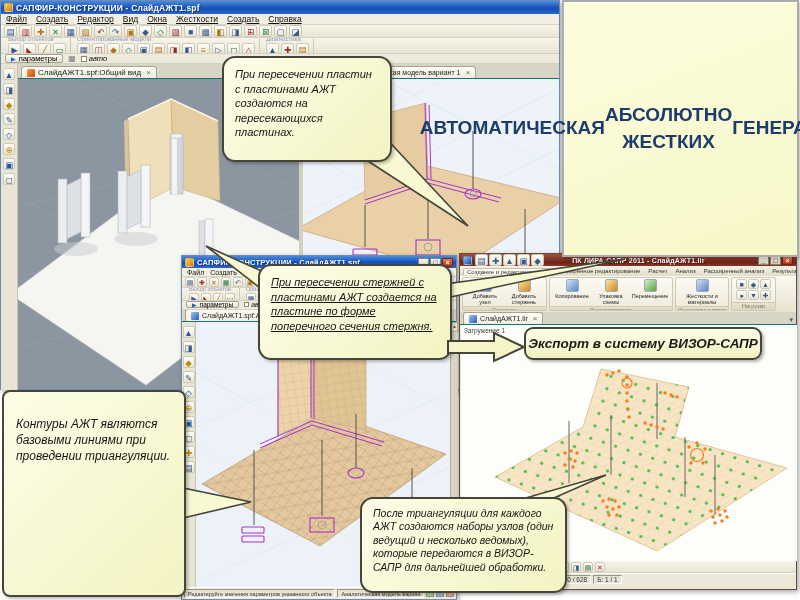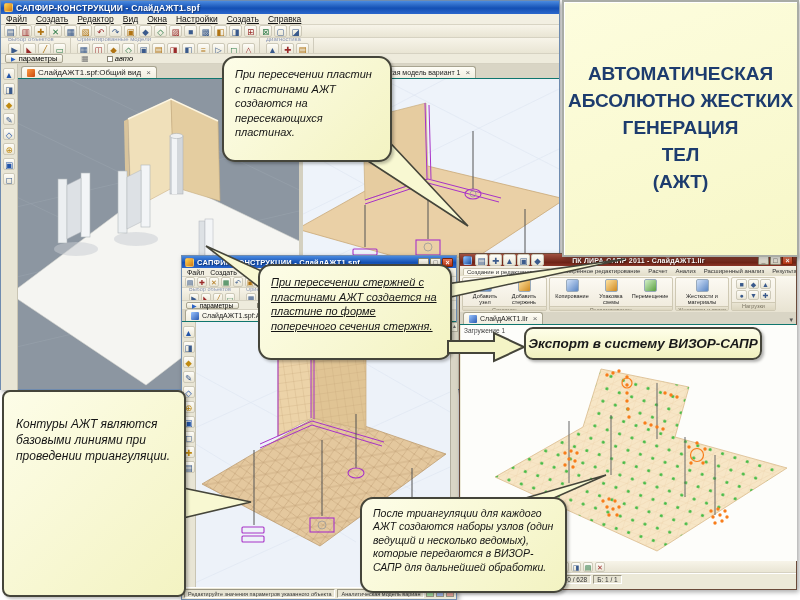--- a/index.html
+++ b/index.html
@@ -28,21 +28,21 @@
   .tbi { display:inline-block; width:13px; height:12px; font-size:8.5px; line-height:12px; text-align:center; color:#3a5a8c; background:linear-gradient(#fefdf8,#e9e5d4); border:1px solid #cdc9b8; border-radius:2px; flex:0 0 auto; }
   .tbrow .tbi:nth-child(3n) { color:#b07414; }
   .tbrow .tbi:nth-child(5n+2) { color:#9a2a2a; }
   .tbrow .tbi:nth-child(7n+4) { color:#2a7a46; }
   .small-ic .tbi { width:10px; height:10px; font-size:7px; line-height:9px; }
 
   .tbg { display:flex; flex-direction:column; padding:0 4px; border-right:1px solid #d0ccbc; }
   .tbgl { font-size:6px; color:#8a96b4; line-height:7px; overflow:hidden; white-space:nowrap; }
   .tbgi { display:flex; gap:2px; }
 
-  .paramrow { display:flex; align-items:flex-end; gap:18px; padding:0 4px; background:#eeebdc; border-bottom:1px solid #d6d2c2; font-size:7.5px; }
+  .paramrow { display:flex; align-items:flex-start; gap:5px; padding:0 4px; background:#eeebdc; border-bottom:1px solid #d6d2c2; font-size:7.5px; }
   .parambtn { display:inline-flex; align-items:center; gap:3px; border:1px solid #a8a490; background:linear-gradient(#fffef8,#e4e0ce); padding:0 5px; border-radius:2px; height:9px; }
   .parambtn .tri { color:#2a62c4; font-size:6px; }
   .smbtn { font-size:8px; color:#777; }
   .chkwrap { display:inline-flex; align-items:center; gap:2px;font-style:italic; }
   .chkbox { width:6px; height:6px; border:1px solid #8a8676; background:#fff; }
   .paramrow.tiny, .paramrow.tiny .parambtn { font-size:6.5px; }
 
   .rail { position:absolute; background:#e8e5d5; border-right:1px solid #c9c5b4; display:flex; flex-direction:column; align-items:center; gap:3px; padding:4px 0; }
   .rail .tbi { width:12px; height:12px; }
   .rail .tbi:nth-child(odd) { color:#2255aa; }
@@ -73,21 +73,21 @@
   .rbtn { display:flex; flex-direction:column; align-items:center; font-size:5.5px; line-height:1.1; width:36px; text-align:center; color:#222; }
   .rbtn .ric { width:13px; height:13px; border-radius:2px; margin-bottom:1px; background:linear-gradient(135deg,#cfe0f8,#5a86c4); border:1px solid #9ab; }
   .rbtn:nth-child(2n) .ric { background:linear-gradient(135deg,#ffe2a0,#d08a20); }
   .rbtn:nth-child(3n) .ric { background:linear-gradient(135deg,#d2f0c8,#5aa040); }
   .rglabel { font-size:5.5px; text-align:center; color:#7a7462; background:linear-gradient(#e9e4d2,#dcd6c0); border-top:1px solid #cfc9b4; line-height:7px; overflow:hidden; white-space:nowrap; }
   .icongrid { display:grid; grid-template-columns:repeat(3,11px); gap:1px; }
   .icongrid .tbi { width:11px; height:10px; font-size:7px; line-height:9px; }
   .loadlabel { position:absolute; font-size:6.5px; color:#444; }
 
   
-  .titlebox { position:absolute; left:562px; top:0; width:237px; height:257px; background:linear-gradient(160deg,#fdfdde 0%,#f7f7c8 100%); border:2px solid #a9aca6; box-shadow:inset 1px 1px 0 #ffffff,2px 2px 4px rgba(0,0,0,.25); display:flex; flex-direction:column; align-items:center; justify-content:center; text-align:center; z-index:9; }
+  .titlebox { position:absolute; left:562px; top:0; width:237px; height:257px; background:linear-gradient(160deg,#fdfdde 0%,#f7f7c8 100%); border:2px solid #a9aca6; box-shadow:inset 1px 1px 0 #ffffff,2px 2px 4px rgba(0,0,0,.25); display:flex; flex-direction:row; align-items:center; justify-content:center; text-align:center; z-index:9; }
   .titlebox .line { display:block; font-weight:bold; font-size:19px; line-height:1.42; color:#1d3c6e; }
 
   .callout { position:absolute; background:linear-gradient(135deg,#fdfde8,#f3f3c2); border:2px solid #45453a; border-radius:13px; padding:9px 11px; font-style:italic; font-size:11px; line-height:1.32; color:#151515; z-index:8; box-shadow:2px 2px 3px rgba(0,0,0,.25); }
   .tailsvg { position:absolute; z-index:7; overflow:visible; }
   .tailsvg polygon { fill:#f8f8d2; stroke:#45453a; stroke-width:1.6; }
 
   .exportbox { position:absolute; left:524px; top:327px; width:238px; height:33px; background:linear-gradient(180deg,#fefee8,#f1f1bf); border:2px solid #45453a; border-radius:9px; display:flex; align-items:center; justify-content:center; font-style:italic; font-weight:600; font-size:13.5px; color:#1a1a1a; z-index:8; box-shadow:2px 2px 3px rgba(0,0,0,.3); }
   .cv { position:absolute; display:block; }
 </style>
 </head>
@@ -99,21 +99,21 @@
     <div class="titlebar blue abs" style="left:0;top:0;width:558px;height:13px;">
       <span class="appico"></span>
       <span class="ttxt">САПФИР-КОНСТРУКЦИИ - СлайдАЖТ1.spf</span>
     </div>
     <div class="menubar abs" style="left:0;top:13px;width:558px;height:11px;">
         <span class="mi">Файл</span>
         <span class="mi">Создать</span>
         <span class="mi">Редактор</span>
         <span class="mi">Вид</span>
         <span class="mi">Окна</span>
-        <span class="mi">Настройки</span>
+        <span class="mi">Жесткости</span>
         <span class="mi">Создать</span>
         <span class="mi">Справка</span>
       </div>
     <div class="tbrow abs" style="left:0;top:24px;width:558px;height:13px;">
         <span class="tbi">▤</span>
         <span class="tbi">▥</span>
         <span class="tbi">✚</span>
         <span class="tbi">✕</span>
         <span class="tbi">▦</span>
         <span class="tbi">▧</span>

